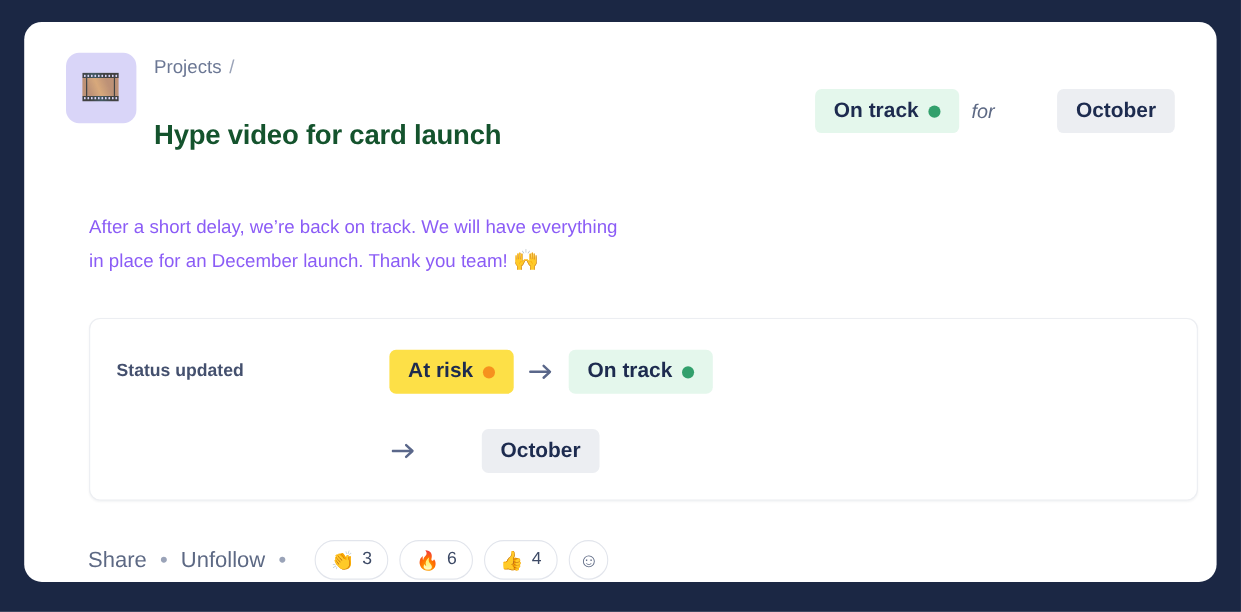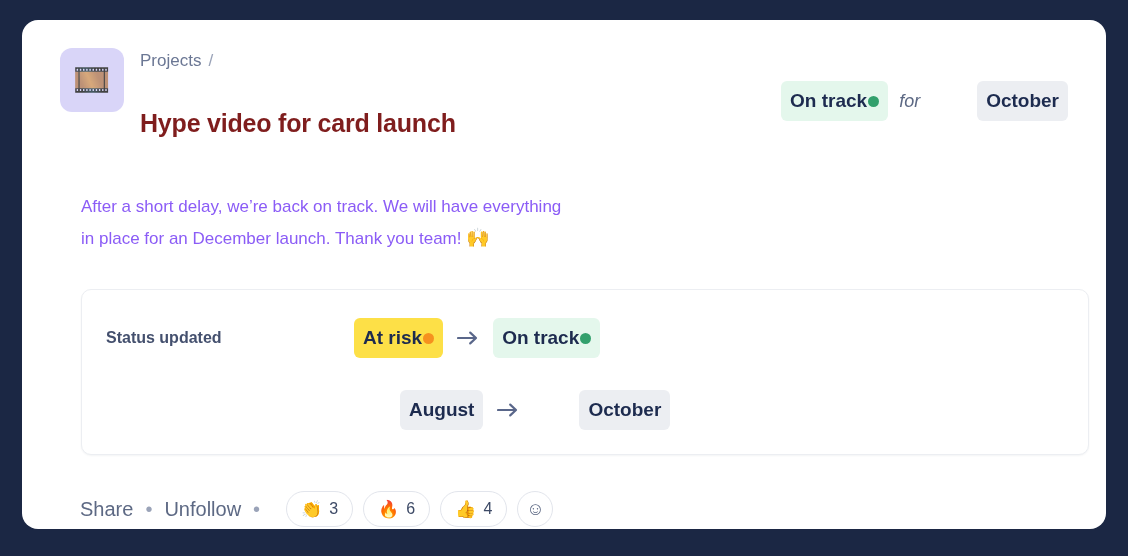--- a/index.html
+++ b/index.html
@@ -76,47 +76,47 @@
     white-space: nowrap;
   }
   .breadcrumb .crumb-sep {
     color: #9aa3b8;
     margin-left: 7px;
   }
 
   .page-title {
     font-size: 25px;
     font-weight: bold;
-    color: #7f1d1d;
+    color: #14532d;
     line-height: 30px;
     letter-spacing: -0.2px;
     white-space: nowrap;
     margin-top: 36px;
   }
 
   .header-right {
     position: absolute;
     right: 0;
     top: 53px;
     transform: translateY(-50%);
     display: flex;
     align-items: center;
     gap: 11px;
     white-space: nowrap;
   }
 
   .pill {
     display: inline-flex;
     align-items: center;
-    gap: 1px;
+    gap: 9px;
     border-radius: 6px;
     font-size: 19px;
     font-weight: bold;
     color: #1d2b4f;
-    padding: 8px 9px;
+    padding: 8px 17px;
     line-height: 24px;
     box-sizing: border-box;
   }
   .pill-green { background: #e4f7ec; }
   .pill-gray  { background: #eceef2; margin-left: 46px; }
   .pill-yellow{ background: #fde047; }
 
   .dot {
     width: 11px;
     height: 11px;
@@ -306,21 +306,20 @@
           </span>
           <span class="pill pill-green">
             <span>On track</span>
             <span class="dot dot-green"></span>
           </span>
         </span>
       </div>
 
       <div class="panel-row panel-row-1">
         <span class="row-values">
-          <span class="pill pill-gray">August</span>
           <span class="arrow">
             <svg width="22" height="16" viewBox="0 0 22 16" aria-hidden="true">
               <path d="M1 8 H18" stroke="currentColor" stroke-width="2.2" stroke-linecap="round" fill="none"></path>
               <path d="M13.2 2.6 L19 8 L13.2 13.4" stroke="currentColor" stroke-width="2.2" stroke-linecap="round" stroke-linejoin="round" fill="none"></path>
             </svg>
           </span>
           <span class="pill pill-gray">October</span>
         </span>
       </div>
 

